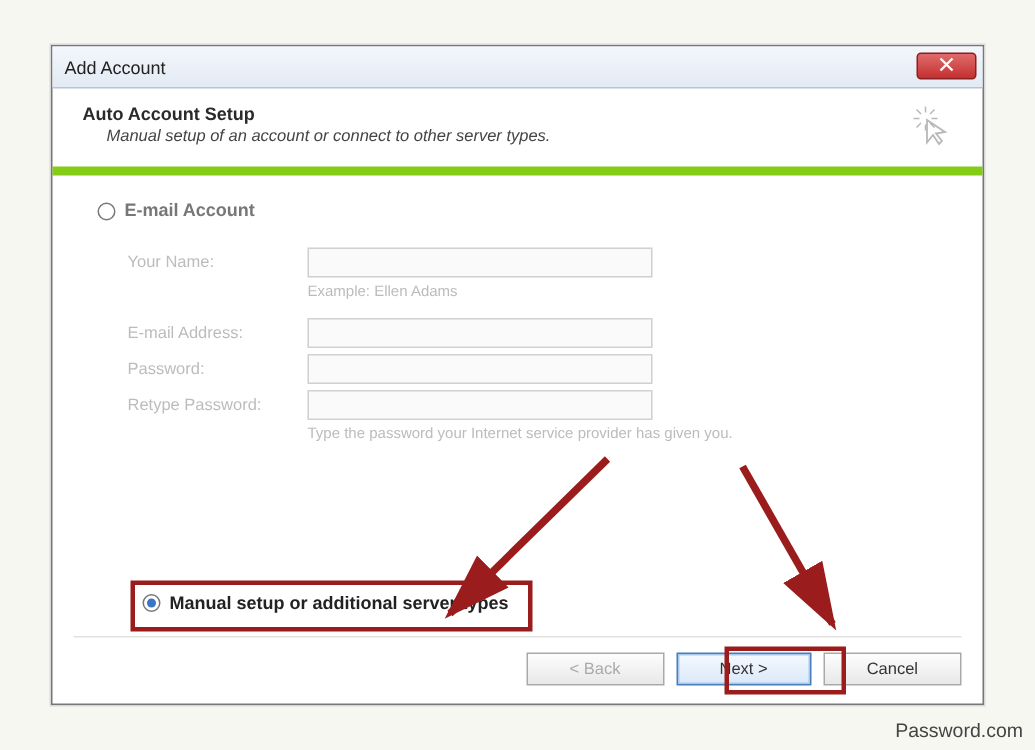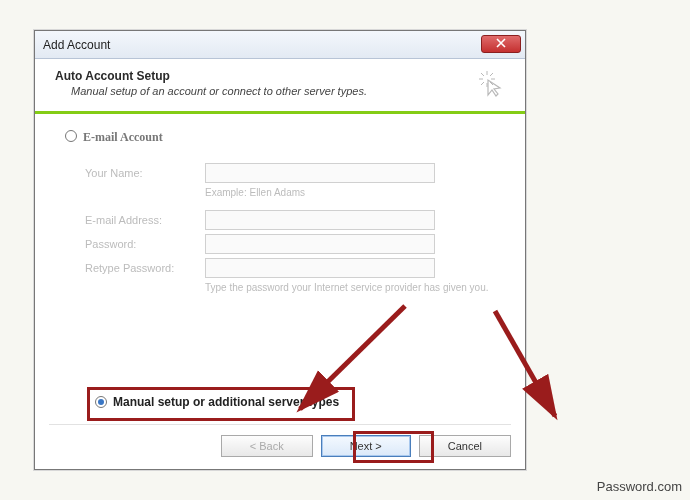--- a/index.html
+++ b/index.html
@@ -11,21 +11,21 @@
     font-family: "Segoe UI", Tahoma, sans-serif;
     font-size: 12px;
     color: #333;
     position: relative;
     overflow: hidden;
   }
   .window {
     position: absolute;
     left: 34px;
     top: 30px;
-    width: 492px;
+    width: 622px;
     height: 440px;
     background: #fff;
     border: 1px solid #777;
     box-shadow: 0 0 0 1px #d8d8d8;
   }
   .titlebar {
     height: 28px;
     background: linear-gradient(#f3f7fc, #e3eaf3);
     border-bottom: 1px solid #b8c4d6;
     display: flex;
@@ -47,21 +47,21 @@
     border: 1px solid #8a1f1f;
     border-radius: 3px;
     color: #fff;
     display: flex;
     align-items: center;
     justify-content: center;
   }
   .closebtn svg { width: 10px; height: 10px; }
   .header {
     padding: 10px 20px 14px 20px;
-    border-bottom: 3px solid #84cc16;
+    border-bottom: 6px solid #84cc16;
     position: relative;
   }
   .header .h1 {
     font-weight: bold;
     font-size: 12px;
     color: #2a2a2a;
   }
   .header .sub {
     font-size: 11px;
     color: #444;
@@ -74,25 +74,24 @@
     right: 20px;
     top: 10px;
     color: #b8b8b8;
   }
   .body {
     padding: 16px 30px 0 30px;
     color: #999;
   }
   .radio-row {
     display: flex;
-    align-items: flex-start;
+    align-items: flex-end;
     gap: 6px;
     margin-bottom: 18px;
     font-size: 12px;
-    font-family: Liberation Serif, serif;
   }
   .radio-row label { color: #222; font-weight: bold; }
   .radio-row.disabled label { color: #777; }
   .radio-box {
     width: 12px; height: 12px;
     border: 1px solid #777;
     border-radius: 50%;
     display: inline-flex;
     align-items: center;
     justify-content: center;

